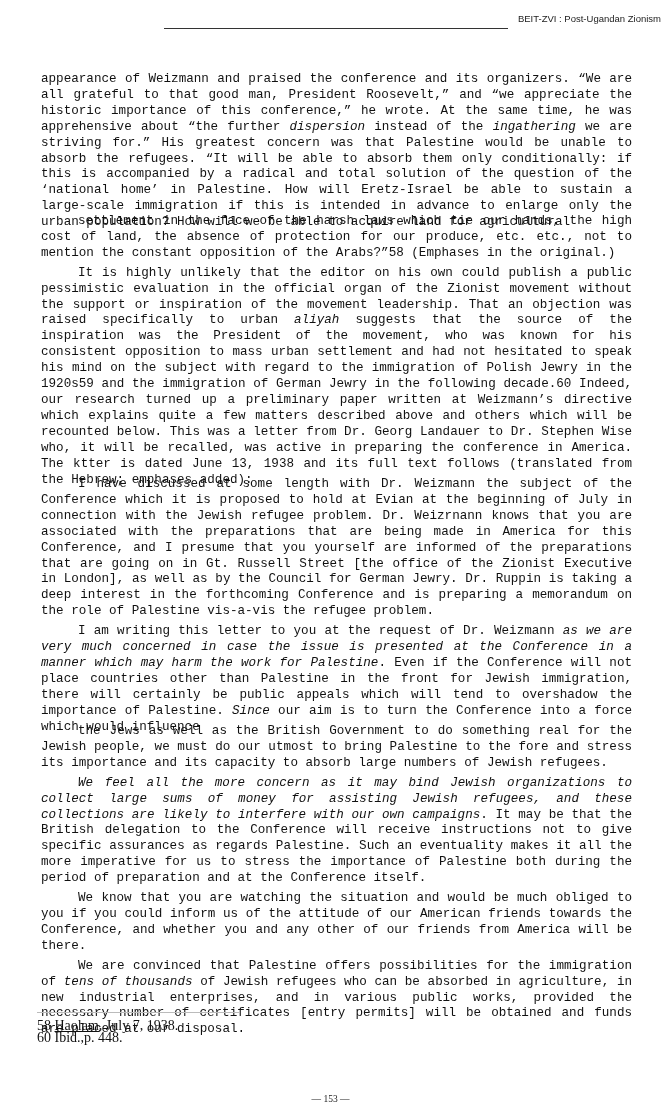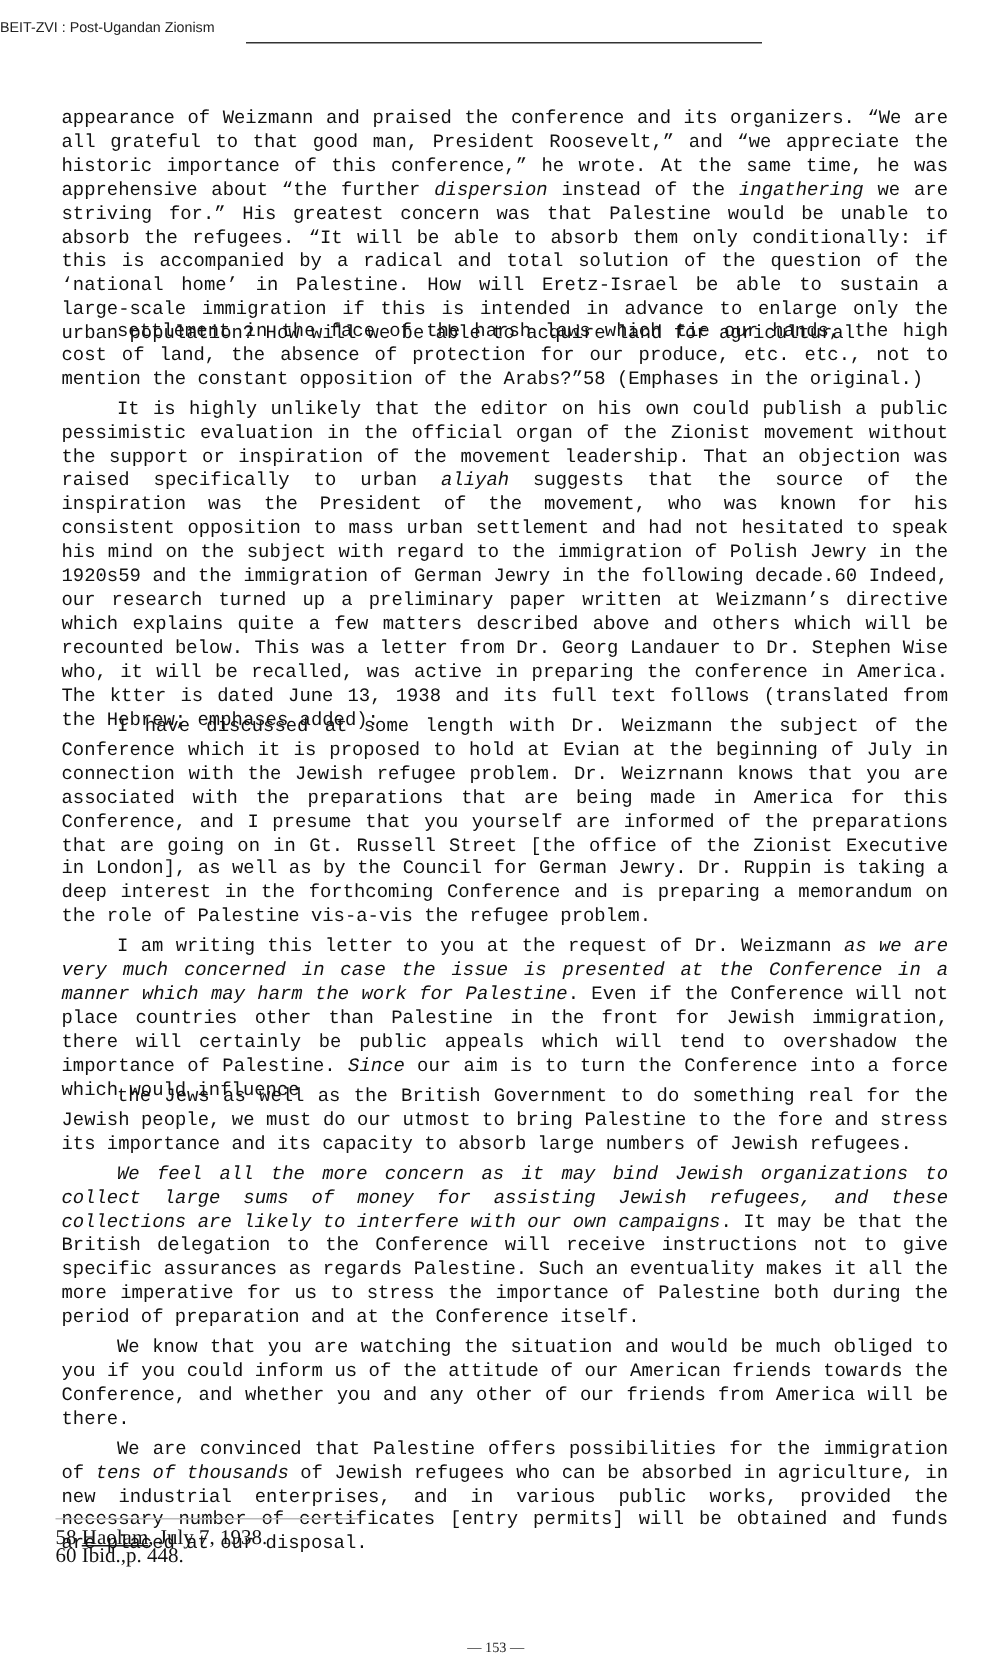--- a/index.html
+++ b/index.html
@@ -1,18 +1,18 @@
 <!DOCTYPE html>
 <html><head>
 <meta charset="utf-8">
 <style>
   html, body { margin: 0; padding: 0; background: #ffffff; }
   body { width: 661px; height: 1118px; position: relative; overflow: hidden; color: #111; }
   .header {
-    position: absolute; top: 13px; left: 0; width: 661px; text-align: left;
+    position: absolute; top: 13px; left: 0; width: 661px; text-align: right;
     font-family: "Liberation Sans", sans-serif; font-size: 9.5px; color: #222;
   }
   .header-rule {
     position: absolute; top: 28px; left: 164px; width: 344px; height: 0;
     border-top: 1px solid #333;
   }
   .body-text {
     position: absolute; left: 37px; width: 599px;
     font-family: "DejaVu Serif", serif; font-size: 12.6px; line-height: 15.9px;
     text-align: justify; color: #111;

